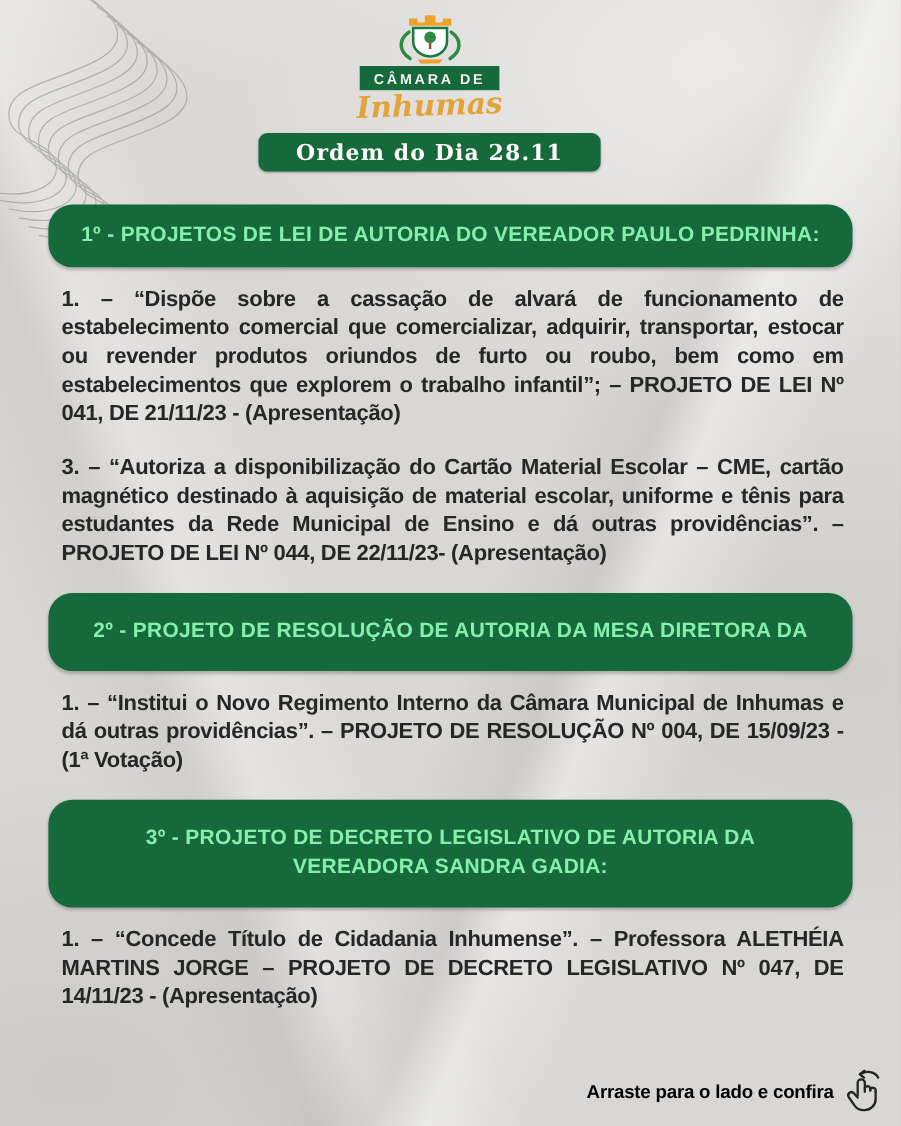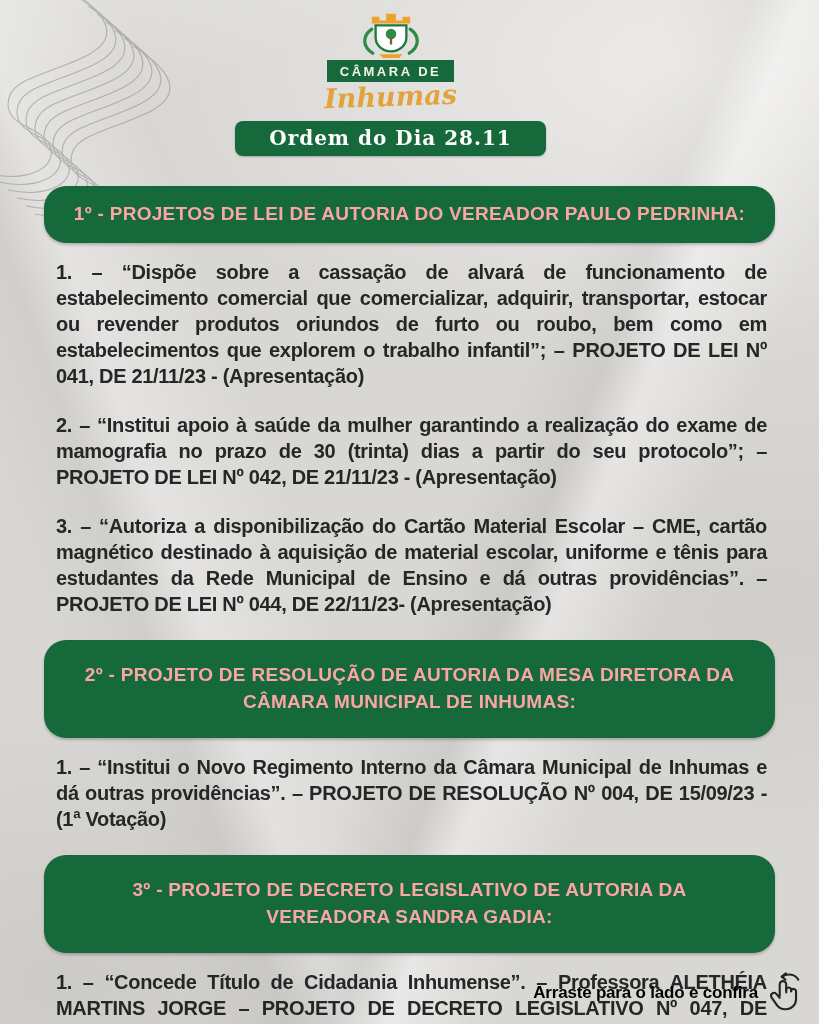--- a/index.html
+++ b/index.html
@@ -36,21 +36,21 @@
   }
   .badge{
     display:inline-block;background:#15693a;color:#fdfcfa;
     font-family:"DejaVu Serif", serif;font-weight:bold;font-size:20px;
     letter-spacing:1px;border-radius:8px;padding:5px 34px 6px;
     margin-top:10px;box-shadow:0 1px 2px rgba(0,0,0,.25);
   }
 
   .bar{
     margin:0 44px;background:#15693a;border-radius:22px;
-    color:#fca5a5;text-align:center;font-weight:bold;font-size:19px;
+    color:#86efac;text-align:center;font-weight:bold;font-size:19px;
     letter-spacing:.3px;line-height:1.42;
     box-shadow:0 2px 3px rgba(0,0,0,.22);
   }
   .bar.one{padding:15px 12px;margin-top:30px;}
   .bar.two{padding:22px 12px;margin-top:23px;}
   .bar-line{display:block;}
 
   .agenda p{
     margin:23px 52px 0 56px;color:#262626;font-weight:bold;
     font-size:20px;line-height:26px;letter-spacing:-0.3px;
@@ -106,26 +106,24 @@
         <span class="badge">Ordem do Dia 28.11</span>
       </div>
     </div>
 
     <div class="agenda">
 
       <div class="bar one">
         <span class="bar-line">1º - PROJETOS DE LEI DE AUTORIA DO VEREADOR PAULO PEDRINHA:</span>
       </div>
       <p class="first">1. – “Dispõe sobre a cassação de alvará de funcionamento de estabelecimento comercial que comercializar, adquirir, transportar, estocar ou revender produtos oriundos de furto ou roubo, bem como em estabelecimentos que explorem o trabalho infantil”; – PROJETO DE LEI Nº 041, DE 21/11/23 - (Apresentação)</p>
-      <p>2. – “Institui apoio à saúde da mulher garantindo a realização do exame de mamografia no prazo de 30 (trinta) dias a partir do seu protocolo”; – PROJETO DE LEI Nº 042, DE 21/11/23 - (Apresentação)</p>
       <p>3. – “Autoriza a disponibilização do Cartão Material Escolar – CME, cartão magnético destinado à aquisição de material escolar, uniforme e tênis para estudantes da Rede Municipal de Ensino e dá outras providências”. – PROJETO DE LEI Nº 044, DE 22/11/23- (Apresentação)</p>
 
       <div class="bar two">
         <span class="bar-line">2º - PROJETO DE RESOLUÇÃO DE AUTORIA DA MESA DIRETORA DA</span>
-        <span class="bar-line">CÂMARA MUNICIPAL DE INHUMAS:</span>
       </div>
       <p class="first">1. – “Institui o Novo Regimento Interno da Câmara Municipal de Inhumas e dá outras providências”. – PROJETO DE RESOLUÇÃO Nº 004, DE 15/09/23 - (1ª Votação)</p>
 
       <div class="bar two">
         <span class="bar-line">3º - PROJETO DE DECRETO LEGISLATIVO DE AUTORIA DA</span>
         <span class="bar-line">VEREADORA SANDRA GADIA:</span>
       </div>
       <p class="first">1. – “Concede Título de Cidadania Inhumense”. – Professora ALETHÉIA MARTINS JORGE – PROJETO DE DECRETO LEGISLATIVO Nº 047, DE 14/11/23 - (Apresentação)</p>
 
     </div>

